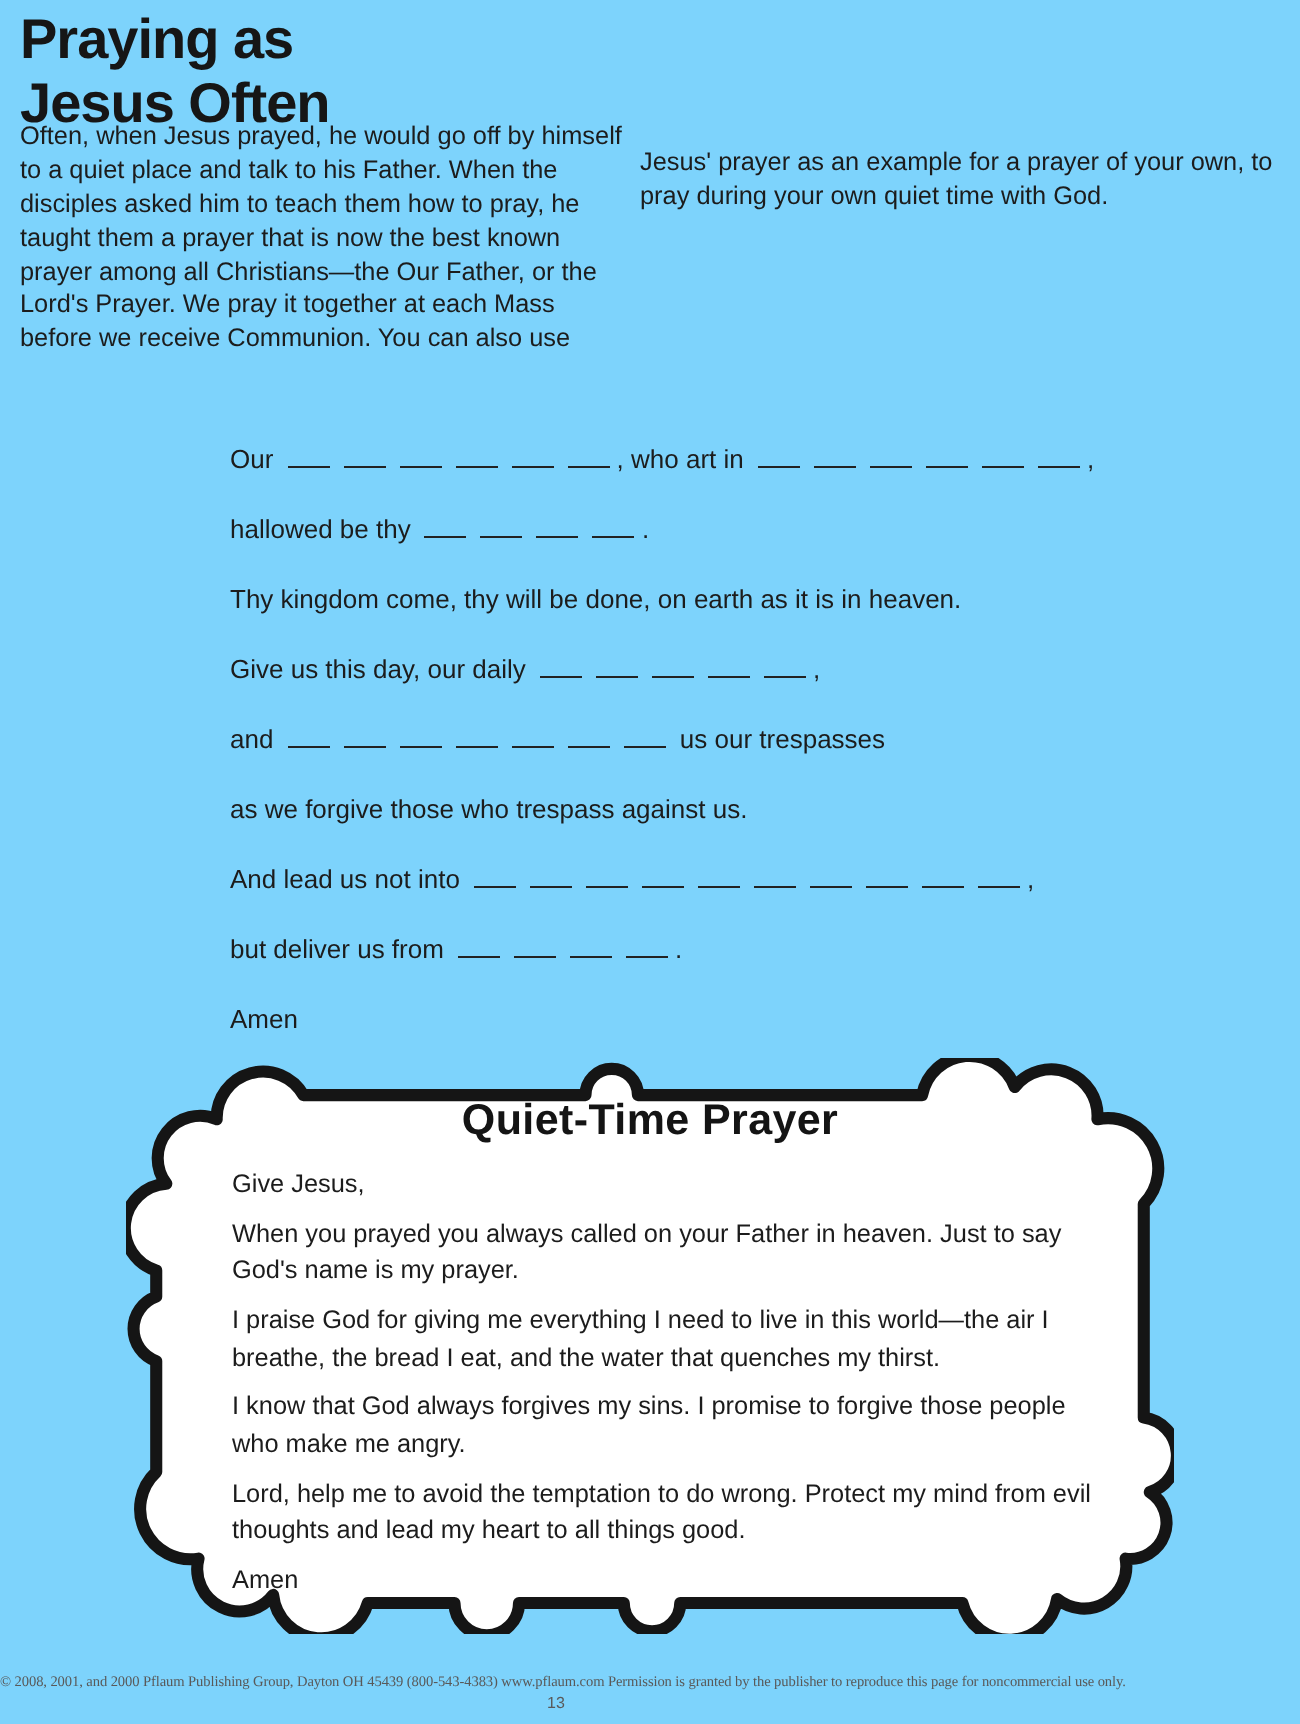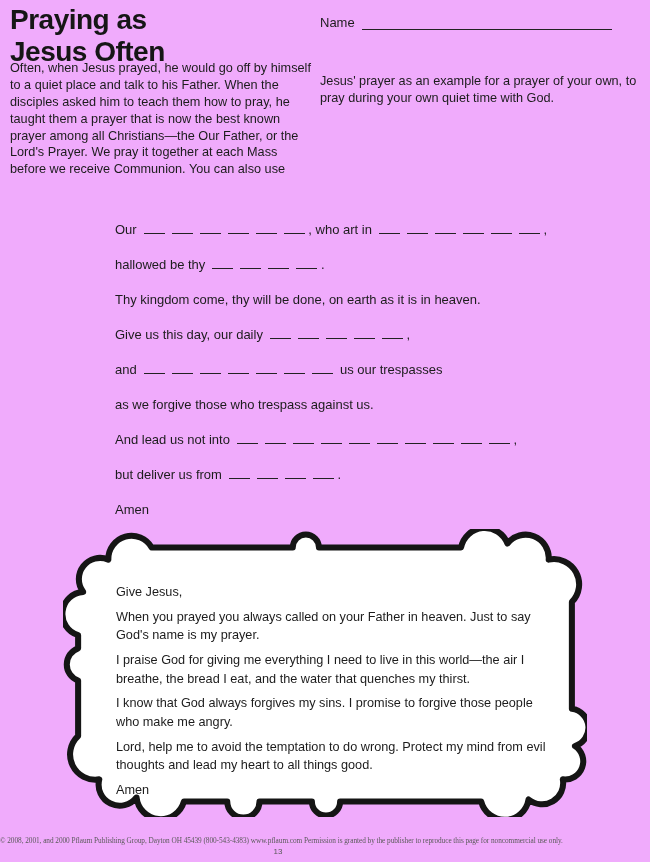--- a/index.html
+++ b/index.html
@@ -1,21 +1,21 @@
 <!DOCTYPE html>
 <html><head>
 <meta charset="utf-8">
 <style>
   * { box-sizing: border-box; }
   html, body { margin: 0; padding: 0; background: #e8e8e8; }
   .page {
     position: relative;
     width: 650px;
     height: 862px;
-    background: #f0abfc;
+    background: #7dd3fc;
     font-family: "Liberation Sans", sans-serif;
     color: #1c1c1c;
     overflow: hidden;
     margin: 0 auto;
   }
   .title {
     position: absolute;
     left: 10px;
     top: 4px;
     font-size: 28px;
@@ -117,24 +117,20 @@
 </head>
 <body>
 
 <div class="page">
 
   <div class="title">
     <div>Praying as</div>
     <div>Jesus Often</div>
   </div>
 
-  <div class="name-row">
-    <span class="label">Name</span>
-    <span class="name-line"></span>
-  </div>
 
   <div class="intro-left">
     <p>Often, when Jesus prayed, he would go off by himself to a quiet place and talk to his Father. When the disciples asked him to teach them how to pray, he taught them a prayer that is now the best known prayer among all Christians—the Our Father, or the Lord's Prayer. We pray it together at each Mass before we receive Communion. You can also use</p>
   </div>
 
   <div class="intro-right">
     <p>Jesus' prayer as an example for a prayer of your own, to pray during your own quiet time with God.</p>
   </div>
 
   <div class="prayer">
@@ -168,20 +164,21 @@
              A 21 21 0 0 1 36 248
              A 25 25 0 0 1 15 205
              L 15 150 A 17 17 0 0 1 15 118
              L 15 105
              A 22 22 0 0 1 20 62
              A 21 21 0 0 1 45 30
              A 23 23 0 0 1 88 18
              Z" fill="#ffffff" stroke="#151515" stroke-width="6" stroke-linejoin="round" stroke-linecap="round"></path>
   </svg>
 
+  <div class="qt-title">Quiet-Time Prayer</div>
 
   <div class="qt-content">
     <p>Give Jesus,</p>
     <p>When you prayed you always called on your Father in heaven. Just to say God's name is my prayer.</p>
     <p>I praise God for giving me everything I need to live in this world—the air I breathe, the bread I eat, and the water that quenches my thirst.</p>
     <p>I know that God always forgives my sins. I promise to forgive those people who make me angry.</p>
     <p>Lord, help me to avoid the temptation to do wrong. Protect my mind from evil thoughts and lead my heart to all things good.</p>
     <p>Amen</p>
   </div>
 

